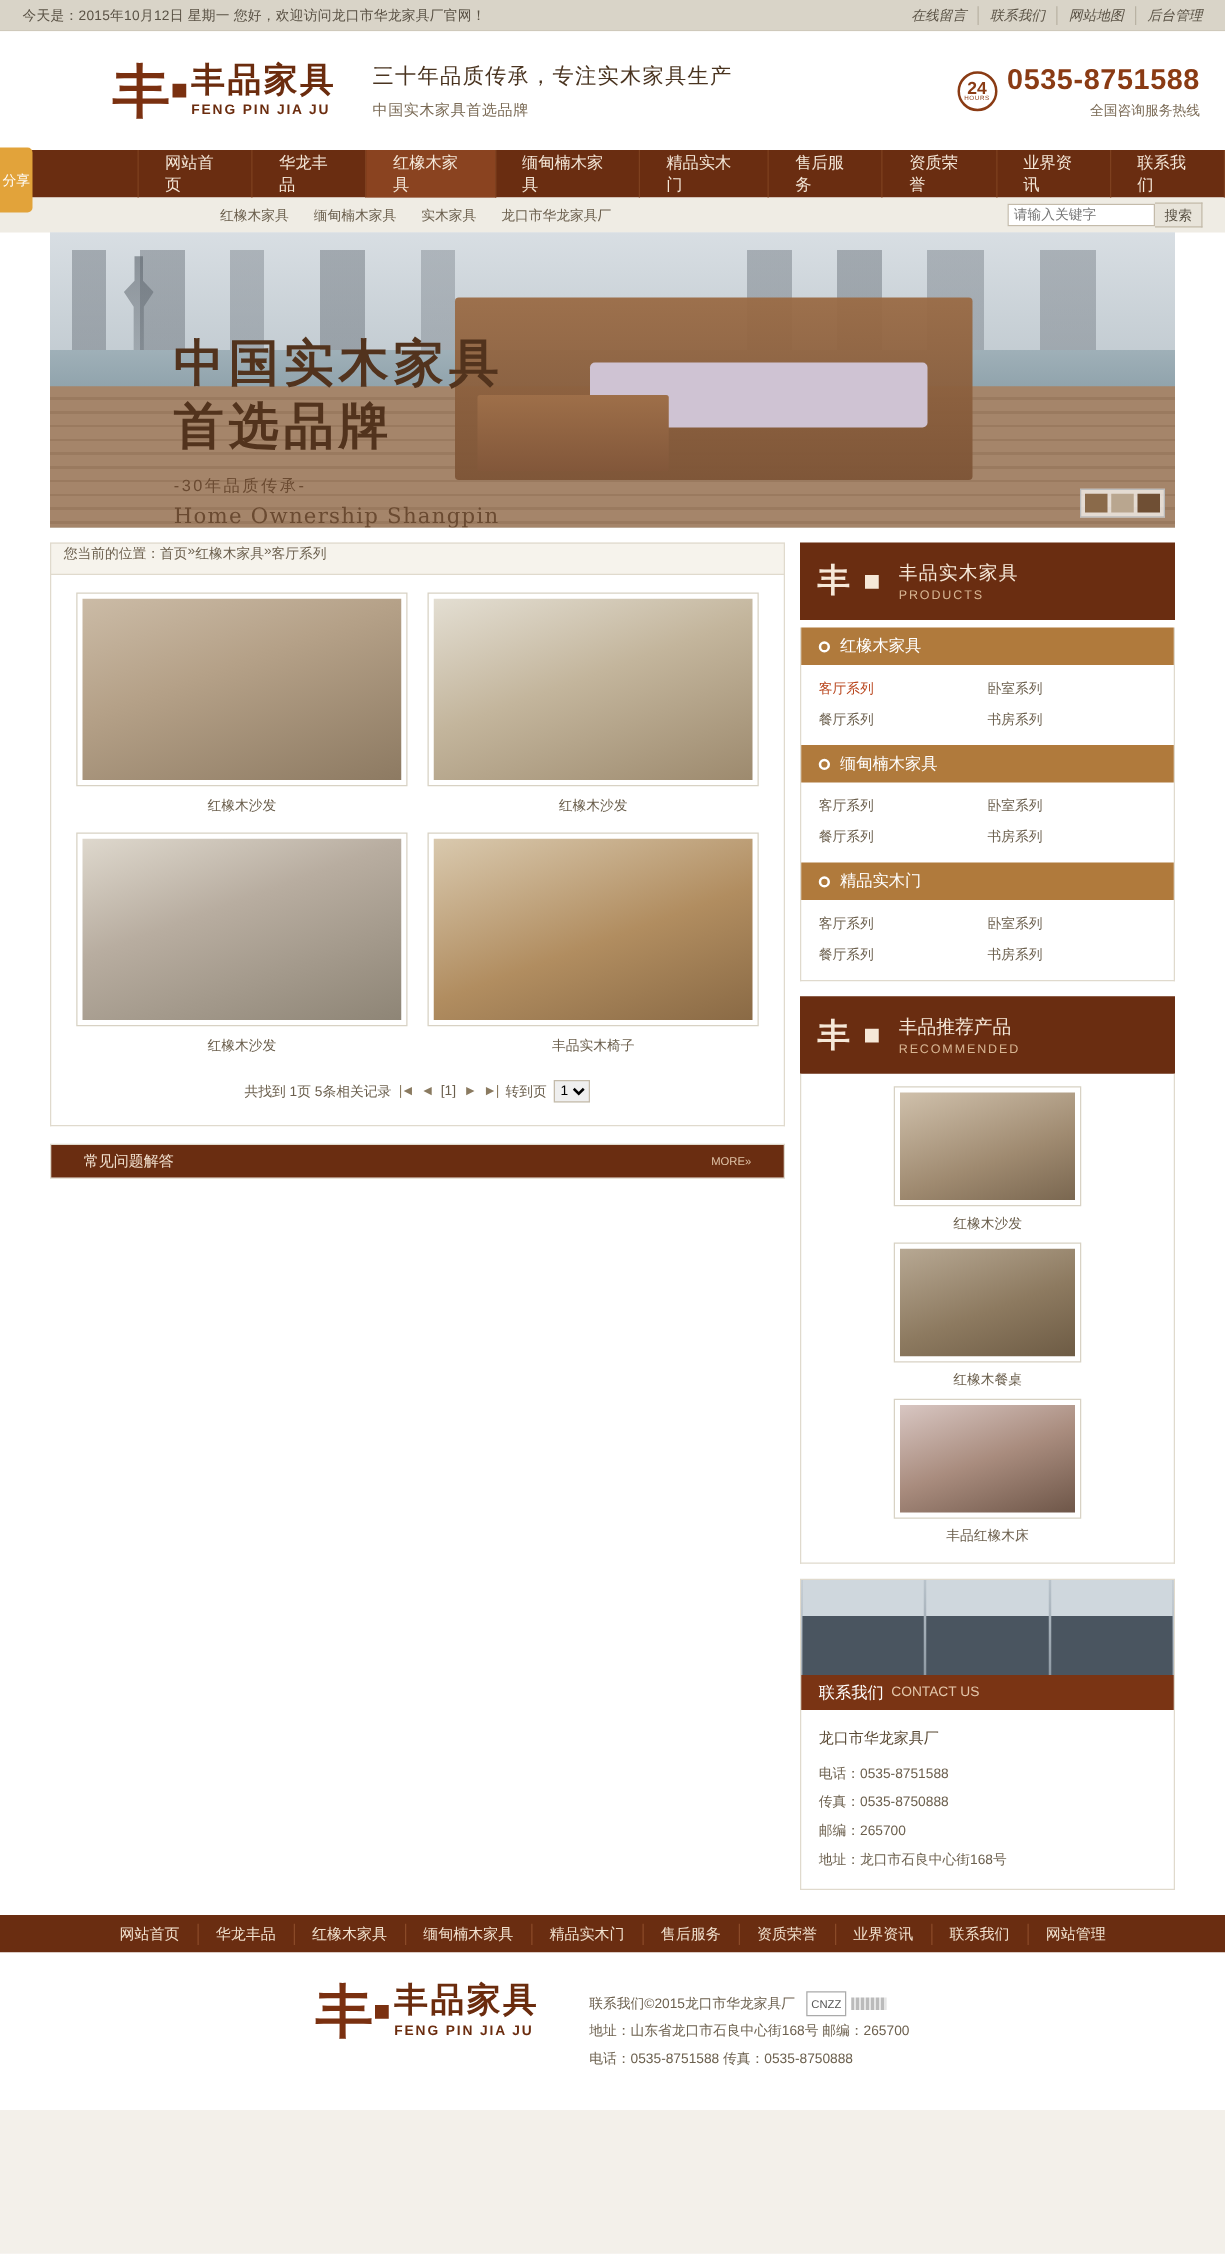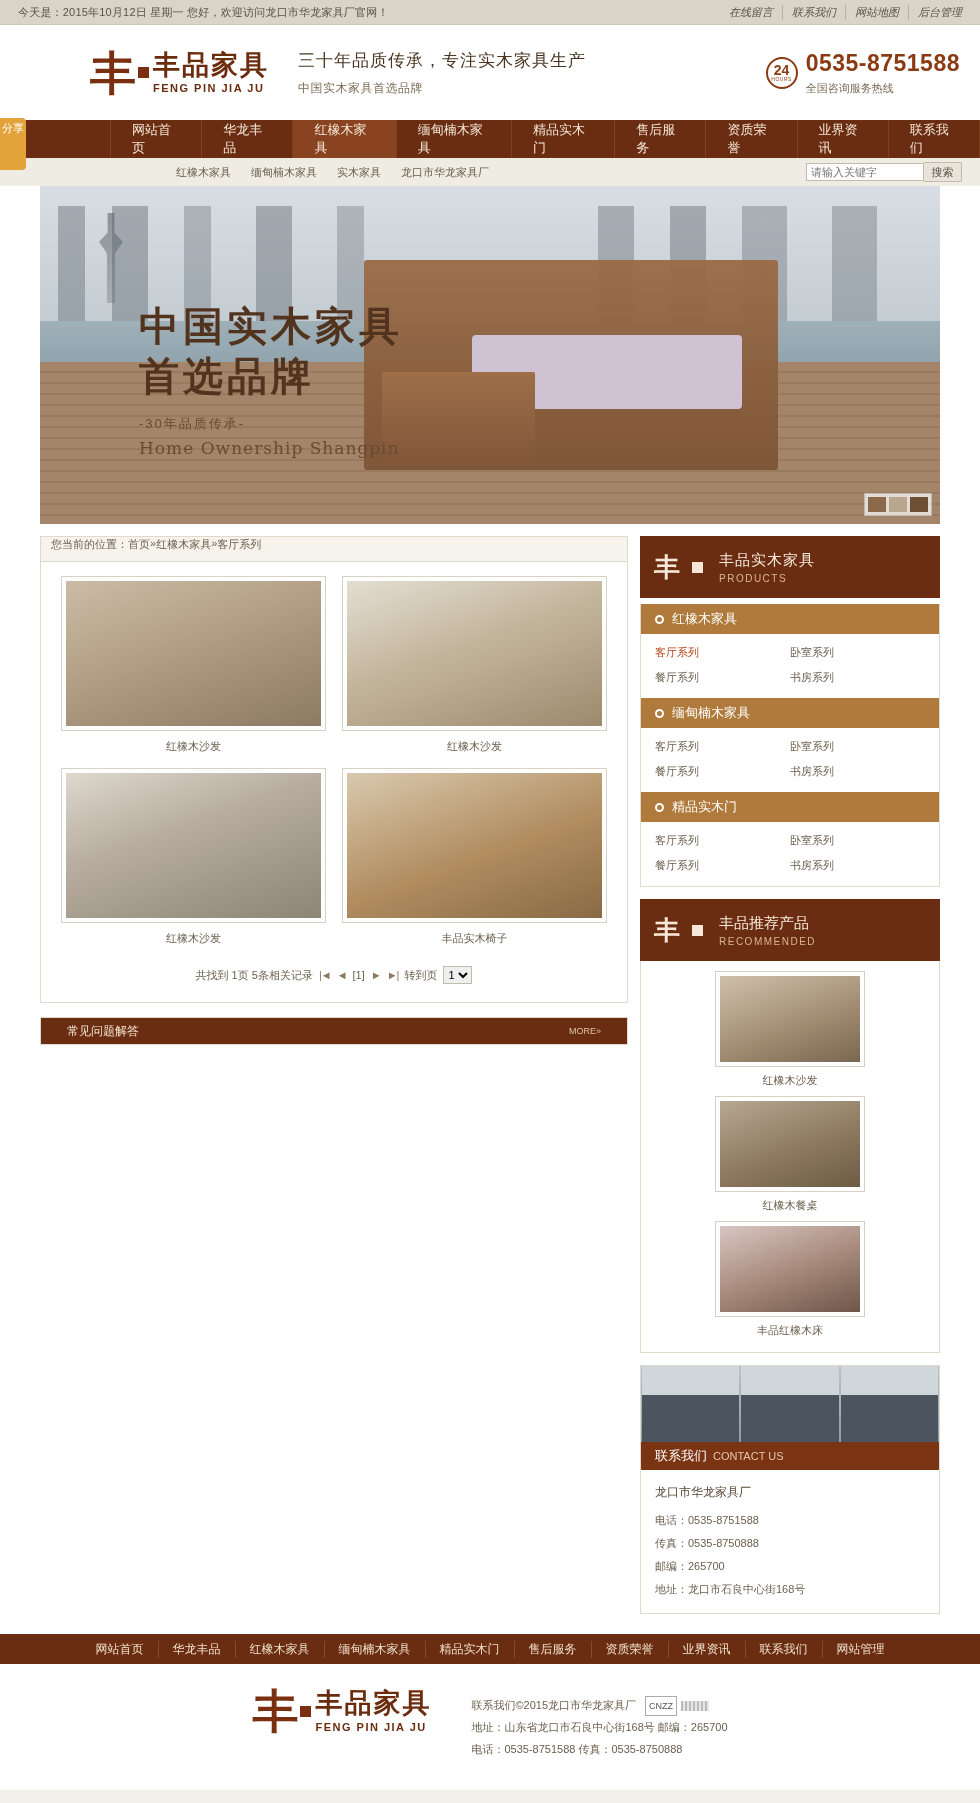--- a/index.html
+++ b/index.html
@@ -30,33 +30,33 @@
   .logo-mark { font-family:"DejaVu Serif","Liberation Serif",serif; font-size:46px; color:#7a3010; font-weight:bold; line-height:1; }
   .logo-sq { width:11px; height:11px; background:#7a3010; display:inline-block; margin-left:2px; }
   .logo-text { margin-left:4px; }
   .logo-cn { font-family:"DejaVu Serif","Liberation Serif",serif; font-size:27px; color:#6b2c0e; font-weight:bold; letter-spacing:2px; line-height:1.05; }
   .logo-en { font-size:11px; color:#6b2c0e; letter-spacing:1.5px; margin-top:3px; font-weight:bold; }
 
   .slogan { flex:1; padding-left:28px; }
   .slogan .s1 { font-size:17px; color:#4a3420; letter-spacing:1px; }
   .slogan .s2 { font-size:12px; color:#7a6a55; margin-top:8px; letter-spacing:0.5px; }
 
-  .tel { display:flex; align-items:center; gap:8px; }
+  .tel { text-align:right; display:flex; align-items:center; gap:8px; }
   .tel-icon { width:32px; height:32px; border:2px solid #8a3b14; border-radius:50%; color:#8a3b14;
      display:flex; flex-direction:column; align-items:center; justify-content:center; line-height:1; }
   .tel-icon .n { font-size:14px; font-weight:bold; }
   .tel-icon .h { font-size:5px; letter-spacing:0.5px; }
   .tel-num { font-size:23px; color:#8a3b14; font-weight:bold; letter-spacing:0.5px; }
   .tel-sub { font-size:11px; color:#7a6a55; margin-top:4px; }
 
   
   .share-tab {
     position:absolute; left:0; top:118px; width:26px; height:52px;
     background:#e2a33a; color:#fff; font-size:11px; text-align:center;
-    line-height:1.25; padding-top:4px; border-radius:0 4px 4px 0;
+    line-height:1.25; padding-top:21px; border-radius:0 4px 4px 0;
   }
 
   
   .nav { height:38px; background:#6a2d11; display:flex; align-items:stretch; padding-left:110px; }
   .nav a {
     color:#f4e7d8; text-decoration:none; font-size:13px; padding:0 21px;
     display:flex; align-items:center; border-right:1px solid #7e401f;
   }
   .nav a:first-child { border-left:1px solid #7e401f; }
   .nav a.active { background:#8a4320; }
@@ -69,21 +69,21 @@
   .keybar input[type=text] {
     width:118px; height:18px; border:1px solid #c4bbaa; background:#fff;
     font-size:11px; color:#aaa; padding:0 4px; outline:none;
   }
   .keybar .btn {
     height:20px; min-width:38px; background:#e8e4da; border:1px solid #c4bbaa; border-left:none;
     font-size:11px; color:#5a5245; display:flex; align-items:center; justify-content:center; cursor:pointer;
   }
 
   
-  .banner { width:900px; height:338px; margin:0 auto; position:relative; overflow:hidden;
+  .banner { width:900px; height:236px; margin:0 auto; position:relative; overflow:hidden;
     background:linear-gradient(180deg,#cfd6dc 0%,#b9c2c8 38%,#a98f72 55%,#8a6c4c 100%);text-decoration:underline; }
   .banner .sky { position:absolute; left:0; top:0; right:0; height:42%;
     background:linear-gradient(180deg,#d8dee3,#c3ccd2); }
   .banner .city { position:absolute; left:0; top:6%; right:0; height:36%;
     background:
       linear-gradient(90deg, rgba(120,128,136,.0) 0 2%, rgba(120,128,136,.55) 2% 5%, rgba(120,128,136,0) 5% 8%,
       rgba(110,118,126,.5) 8% 12%, rgba(130,138,146,0) 12% 16%, rgba(120,128,136,.45) 16% 19%,
       rgba(120,128,136,0) 19% 24%, rgba(110,118,126,.5) 24% 28%, rgba(120,128,136,0) 28% 33%,
       rgba(125,133,141,.45) 33% 36%, rgba(120,128,136,0) 36% 62%,
       rgba(118,126,134,.5) 62% 66%, rgba(120,128,136,0) 66% 70%, rgba(110,118,126,.5) 70% 74%,

